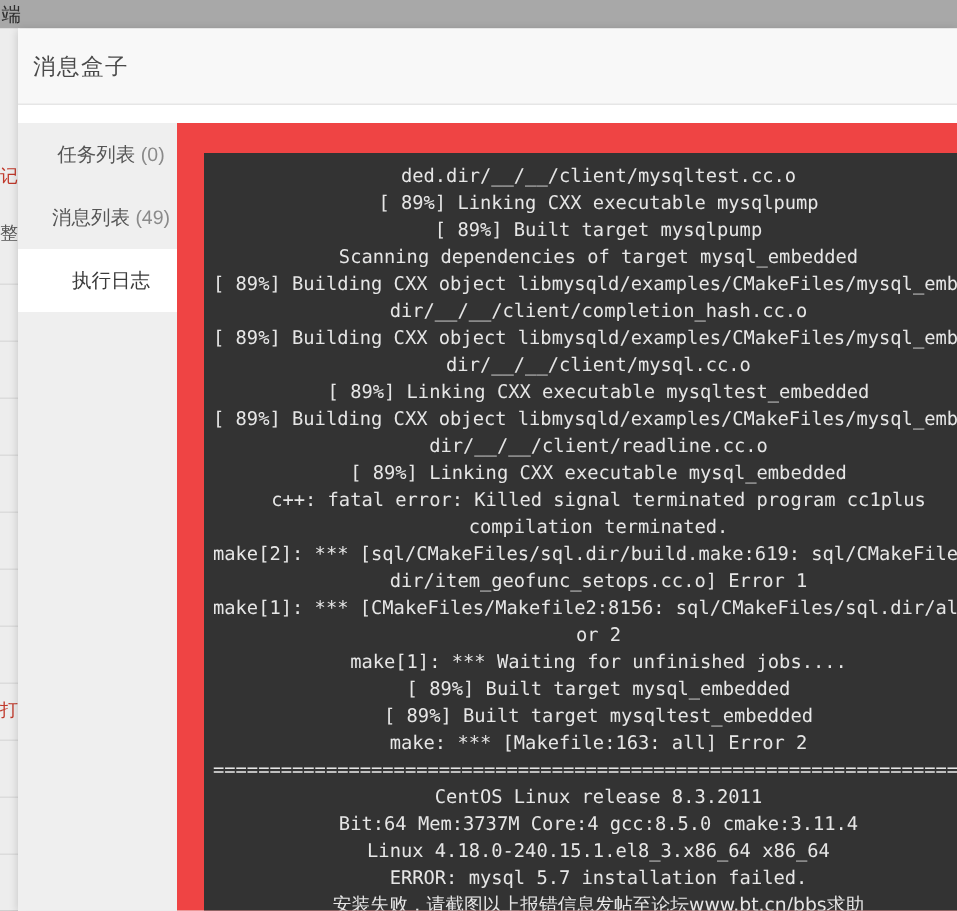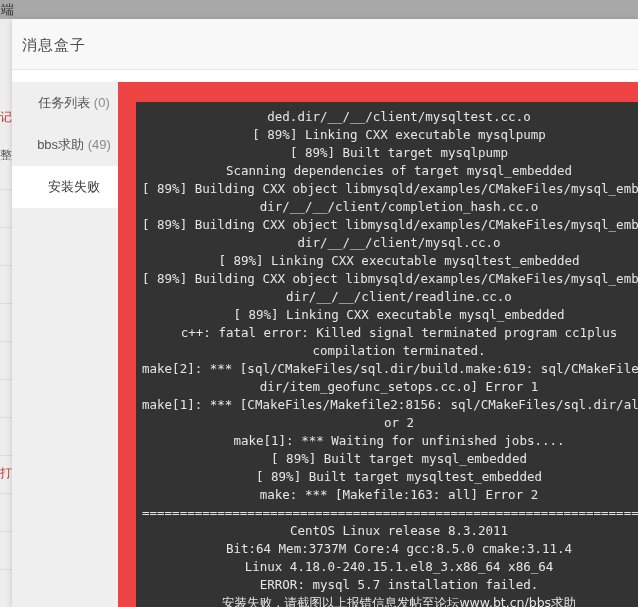--- a/index.html
+++ b/index.html
@@ -201,25 +201,25 @@
   </div>
 
   <div id="modal-body">
 
     <div id="nav">
       <div class="nav-item">
         <span>任务列表</span>
         <span class="nav-count">(0)</span>
       </div>
       <div class="nav-item">
-        <span>bbs求助</span>
+        <span>消息列表</span>
         <span class="nav-count">(49)</span>
       </div>
       <div class="nav-item active">
-        <span>安装失败</span>
+        <span>执行日志</span>
         <span class="nav-count"></span>
       </div>
     </div>
 
     <div id="log-wrap">
       <div id="terminal"><div class="log-line">ded.dir/__/__/client/mysqltest.cc.o</div><div class="log-line">[ 89%] Linking CXX executable mysqlpump</div><div class="log-line">[ 89%] Built target mysqlpump</div><div class="log-line">Scanning dependencies of target mysql_embedded</div><div class="log-line">[ 89%] Building CXX object libmysqld/examples/CMakeFiles/mysql_embedded.</div><div class="log-line">dir/__/__/client/completion_hash.cc.o</div><div class="log-line">[ 89%] Building CXX object libmysqld/examples/CMakeFiles/mysql_embedded.</div><div class="log-line">dir/__/__/client/mysql.cc.o</div><div class="log-line">[ 89%] Linking CXX executable mysqltest_embedded</div><div class="log-line">[ 89%] Building CXX object libmysqld/examples/CMakeFiles/mysql_embedded.</div><div class="log-line">dir/__/__/client/readline.cc.o</div><div class="log-line">[ 89%] Linking CXX executable mysql_embedded</div><div class="log-line">c++: fatal error: Killed signal terminated program cc1plus</div><div class="log-line">compilation terminated.</div><div class="log-line">make[2]: *** [sql/CMakeFiles/sql.dir/build.make:619: sql/CMakeFiles/sql.</div><div class="log-line">dir/item_geofunc_setops.cc.o] Error 1</div><div class="log-line">make[1]: *** [CMakeFiles/Makefile2:8156: sql/CMakeFiles/sql.dir/all] Err</div><div class="log-line">or 2</div><div class="log-line">make[1]: *** Waiting for unfinished jobs....</div><div class="log-line">[ 89%] Built target mysql_embedded</div><div class="log-line">[ 89%] Built target mysqltest_embedded</div><div class="log-line">make: *** [Makefile:163: all] Error 2</div><div class="log-line">=========================================================================</div><div class="log-line">CentOS Linux release 8.3.2011</div><div class="log-line">Bit:64 Mem:3737M Core:4 gcc:8.5.0 cmake:3.11.4</div><div class="log-line">Linux 4.18.0-240.15.1.el8_3.x86_64 x86_64</div><div class="log-line">ERROR: mysql 5.7 installation failed.</div><div class="log-line cn">安装失败，请截图以上报错信息发帖至论坛www.bt.cn/bbs求助</div><div class="log-line cn">|-Successify --- 命令已执行！ ---</div></div>
     </div>
 
   </div>
 </div>

